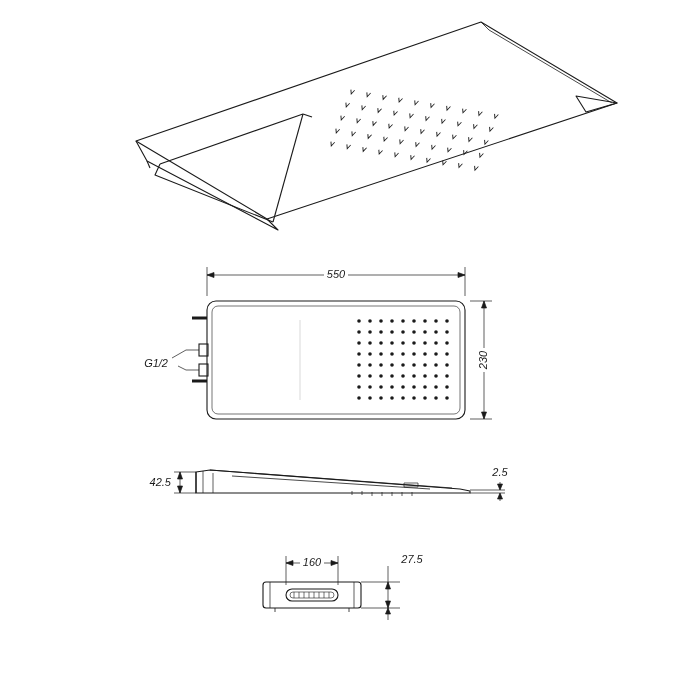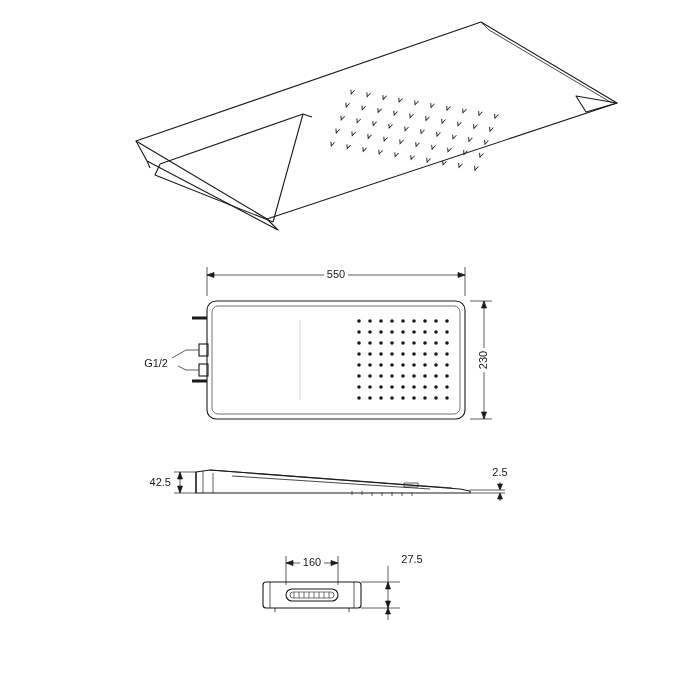--- a/index.html
+++ b/index.html
@@ -11,20 +11,21 @@
     width: 700px;
     height: 700px;
     font-family: "Liberation Sans", sans-serif;
     color: #1a1a1a;
     overflow: hidden;
   }
   #stage {
     position: relative;
     width: 672px;
     height: 700px;
+    font-style: italic;
   }
   #drawing {
     position: absolute;
     left: 0;
     top: 0;
   }
   .dimtext {
     font-family: "Liberation Sans", sans-serif;
     font-size: 11px;
     fill: #1a1a1a;

